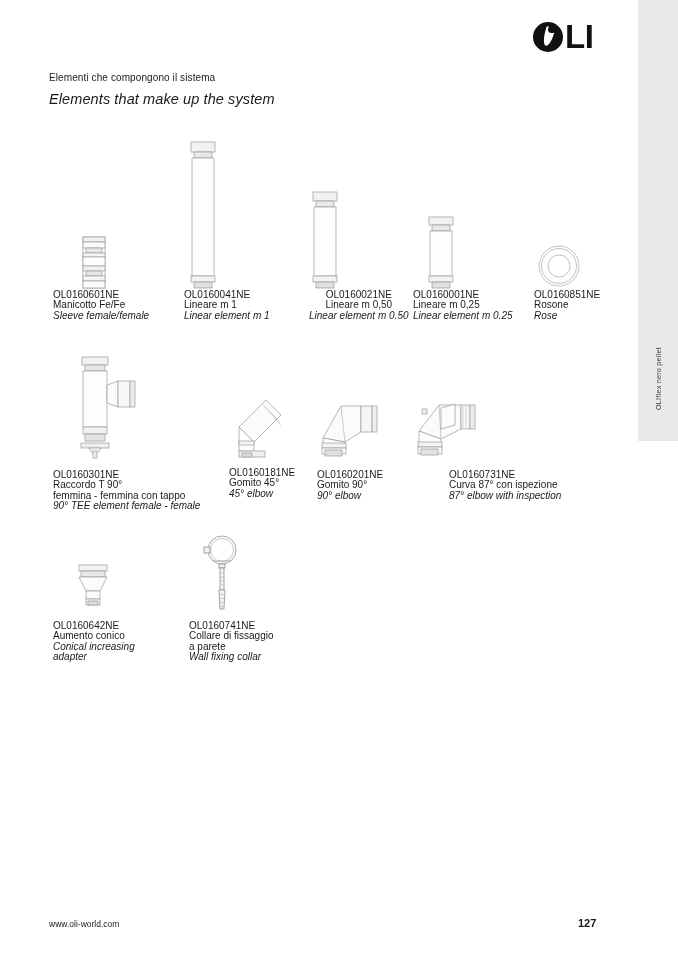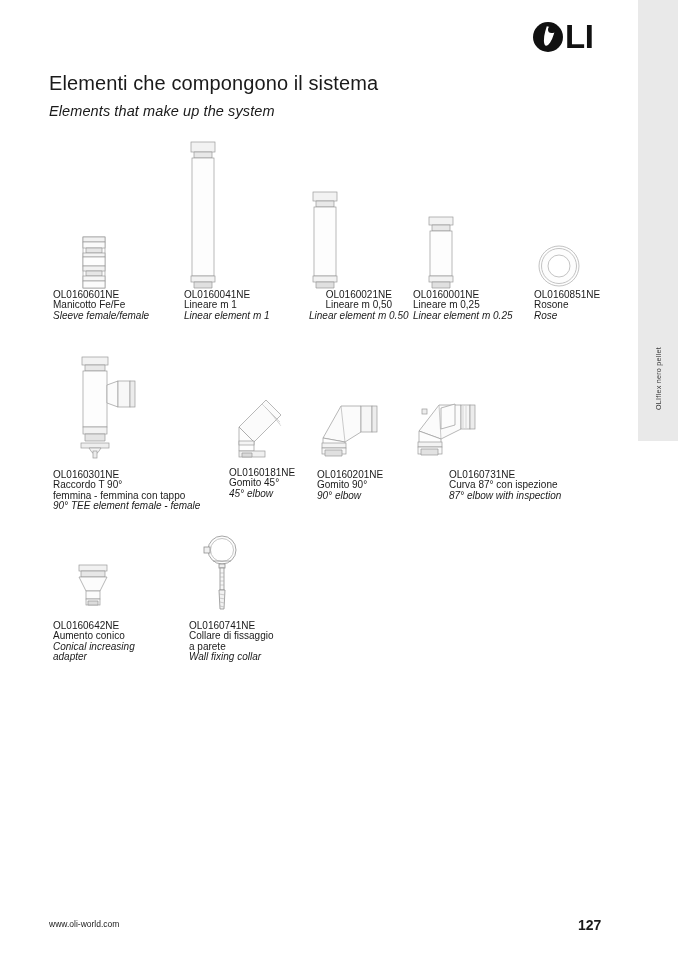--- a/index.html
+++ b/index.html
@@ -43,34 +43,34 @@
     position:absolute;left:15px;top:3.5px;width:7.5px;height:7.5px;
     border-radius:50%;background:#111;
   }
   .logo-li{
     font-weight:bold;font-size:33px;line-height:30px;letter-spacing:-0.5px;
     color:#111;font-family:"Liberation Sans","DejaVu Sans",sans-serif;
   }
 
   
   .heading{position:absolute;left:49px;top:72px;}
-  .h-it{font-size:20px;color:#1a1a1a;letter-spacing:.1px;}
+  .h-it{font-size:10px;color:#1a1a1a;letter-spacing:.1px;}
   .h-en{font-size:14.5px;color:#1a1a1a;font-style:italic;margin-top:8px;letter-spacing:.1px;}
 
   
   .item{position:absolute;}
   .art{position:absolute;bottom:0;left:0;}
   .caption{position:absolute;left:4px;font-size:10px;line-height:10.4px;color:#1a1a1a;white-space:nowrap;}
   .caption .code{display:block;}
   .caption .it{display:block;}
   .caption .en{display:block;font-style:italic;}
 
   
   .footer-url{position:absolute;left:49px;top:919px;font-size:8.5px;color:#1a1a1a;}
-  .footer-page{position:absolute;left:578px;top:917px;font-size:14px;font-weight:bold;color:#1a1a1a;}
+  .footer-page{position:absolute;left:578px;top:917px;font-size:11px;font-weight:bold;color:#1a1a1a;}
 
   svg{display:block;}
 </style>
 </head>
 <body>
 
 <div class="page">
 
   <div class="side-tab">
     <div class="side-tab-label">OLIflex nero pellet</div>

